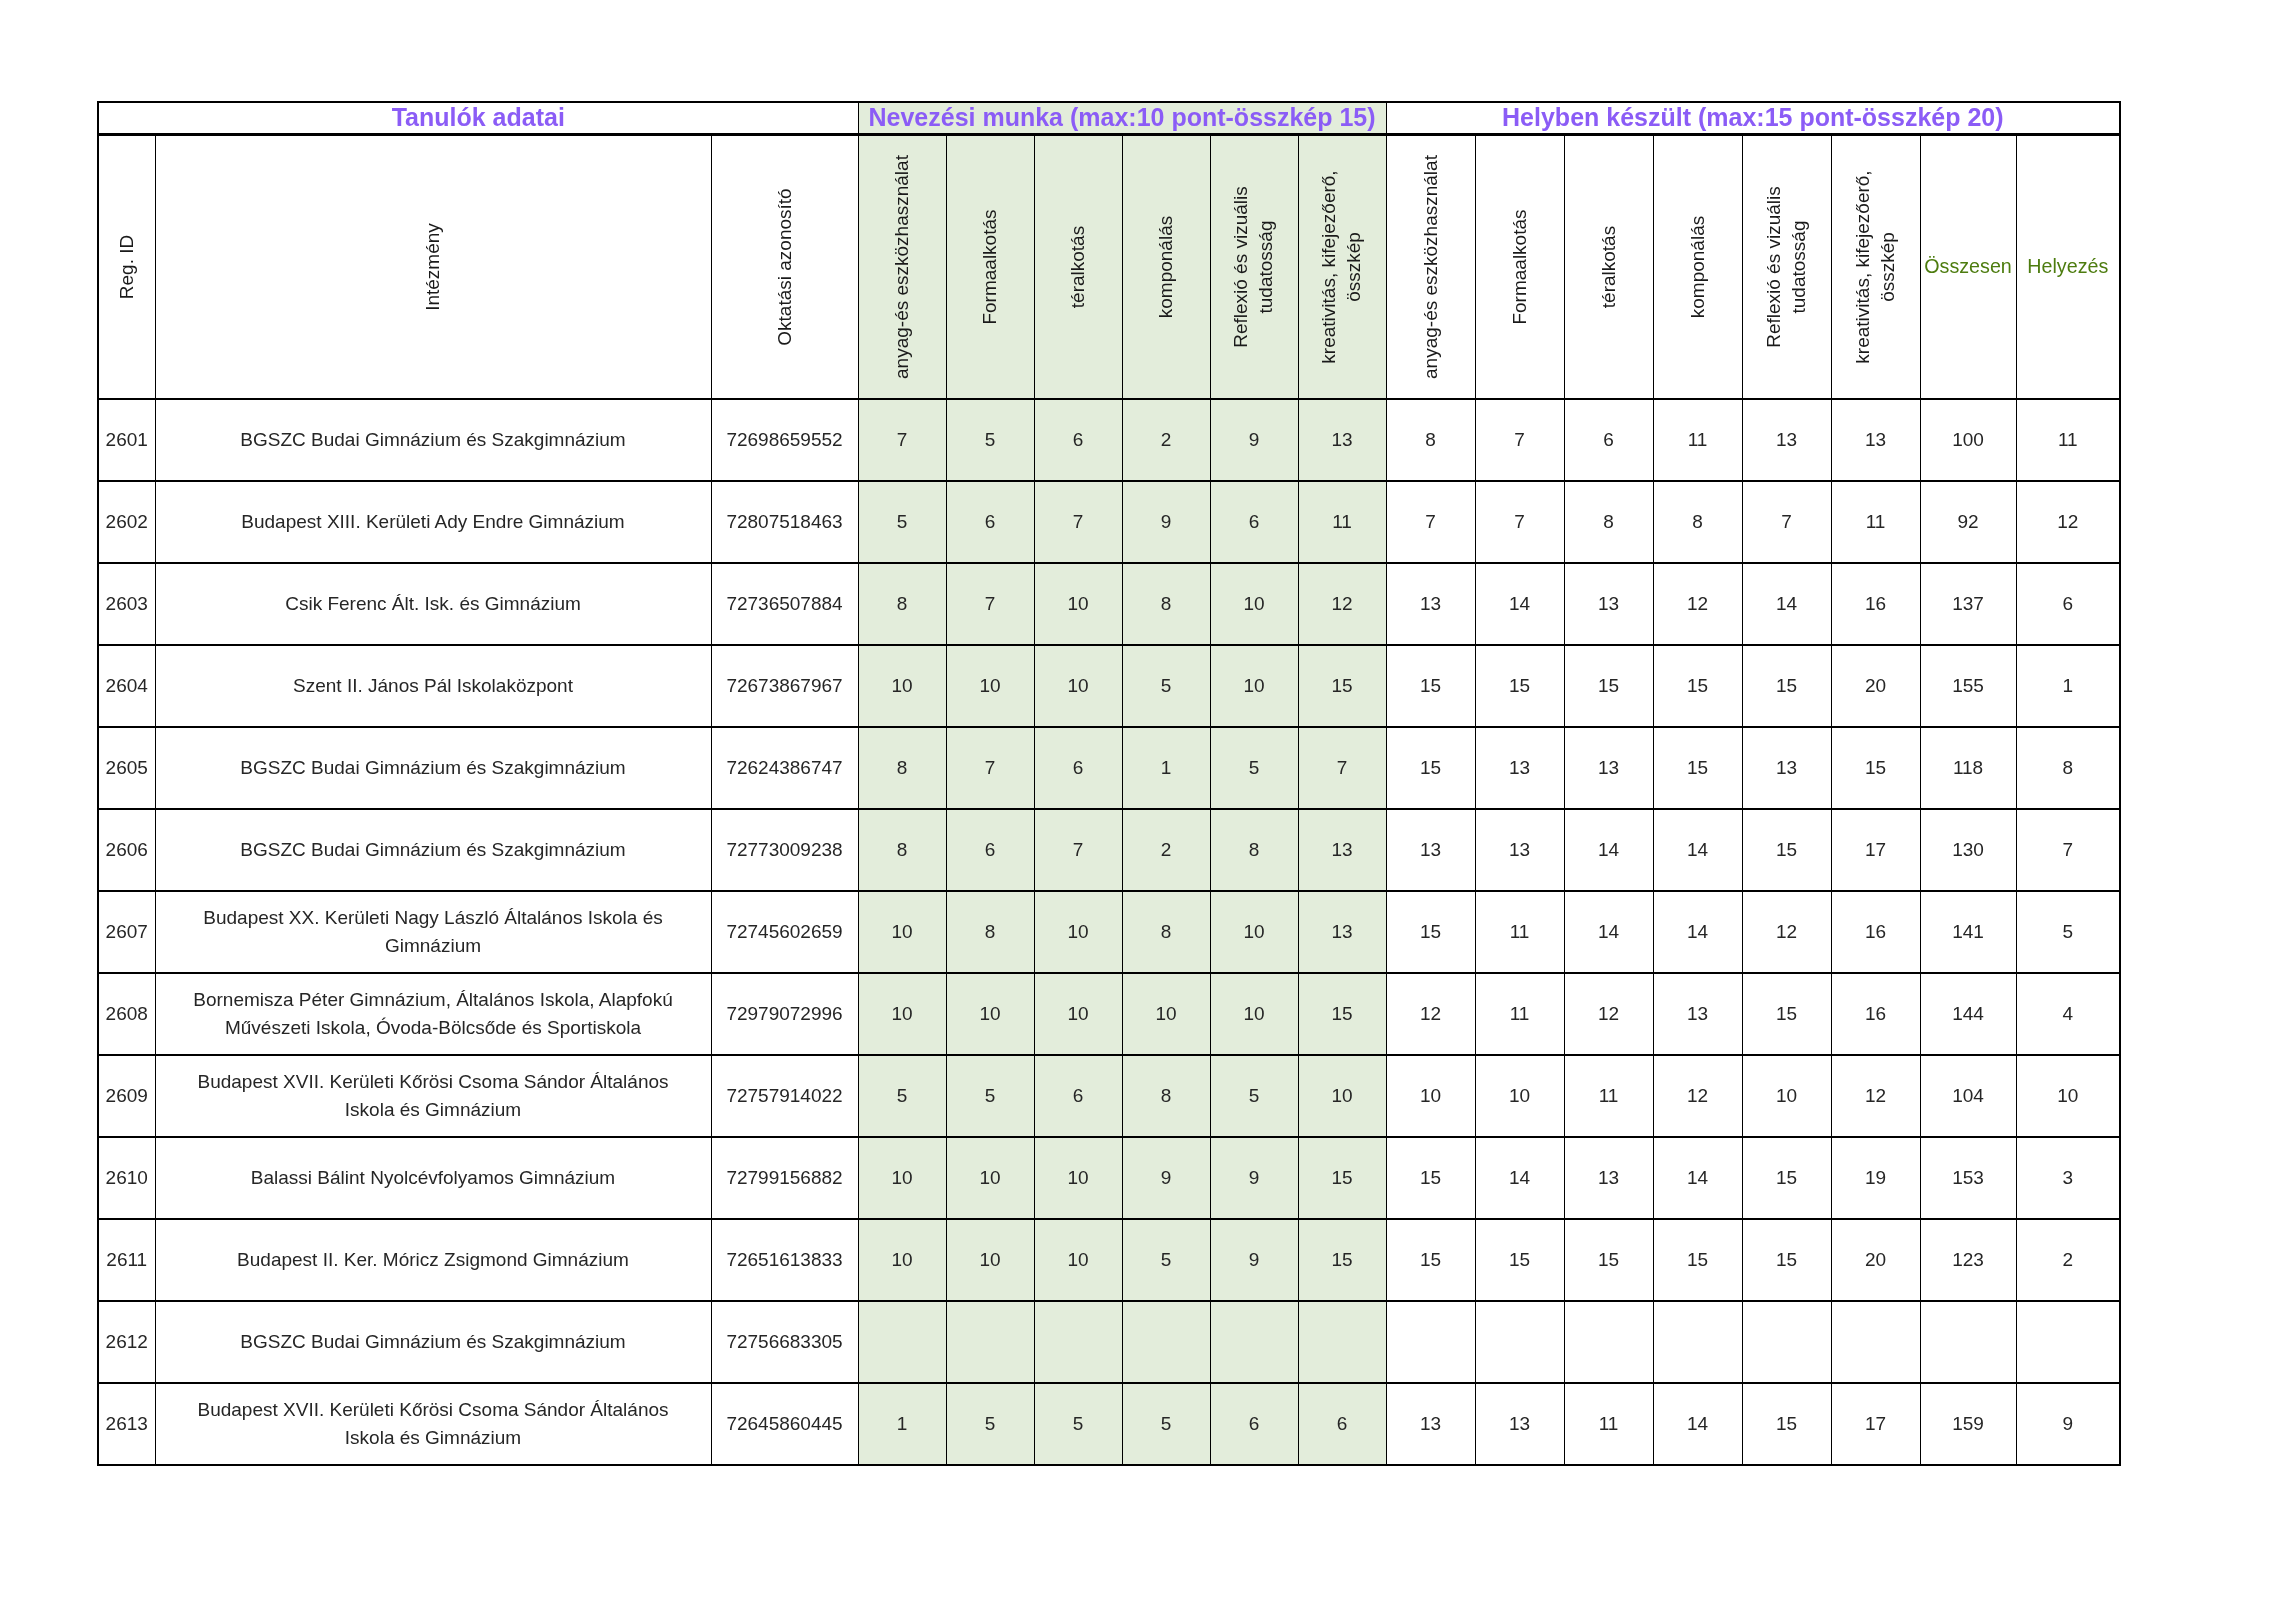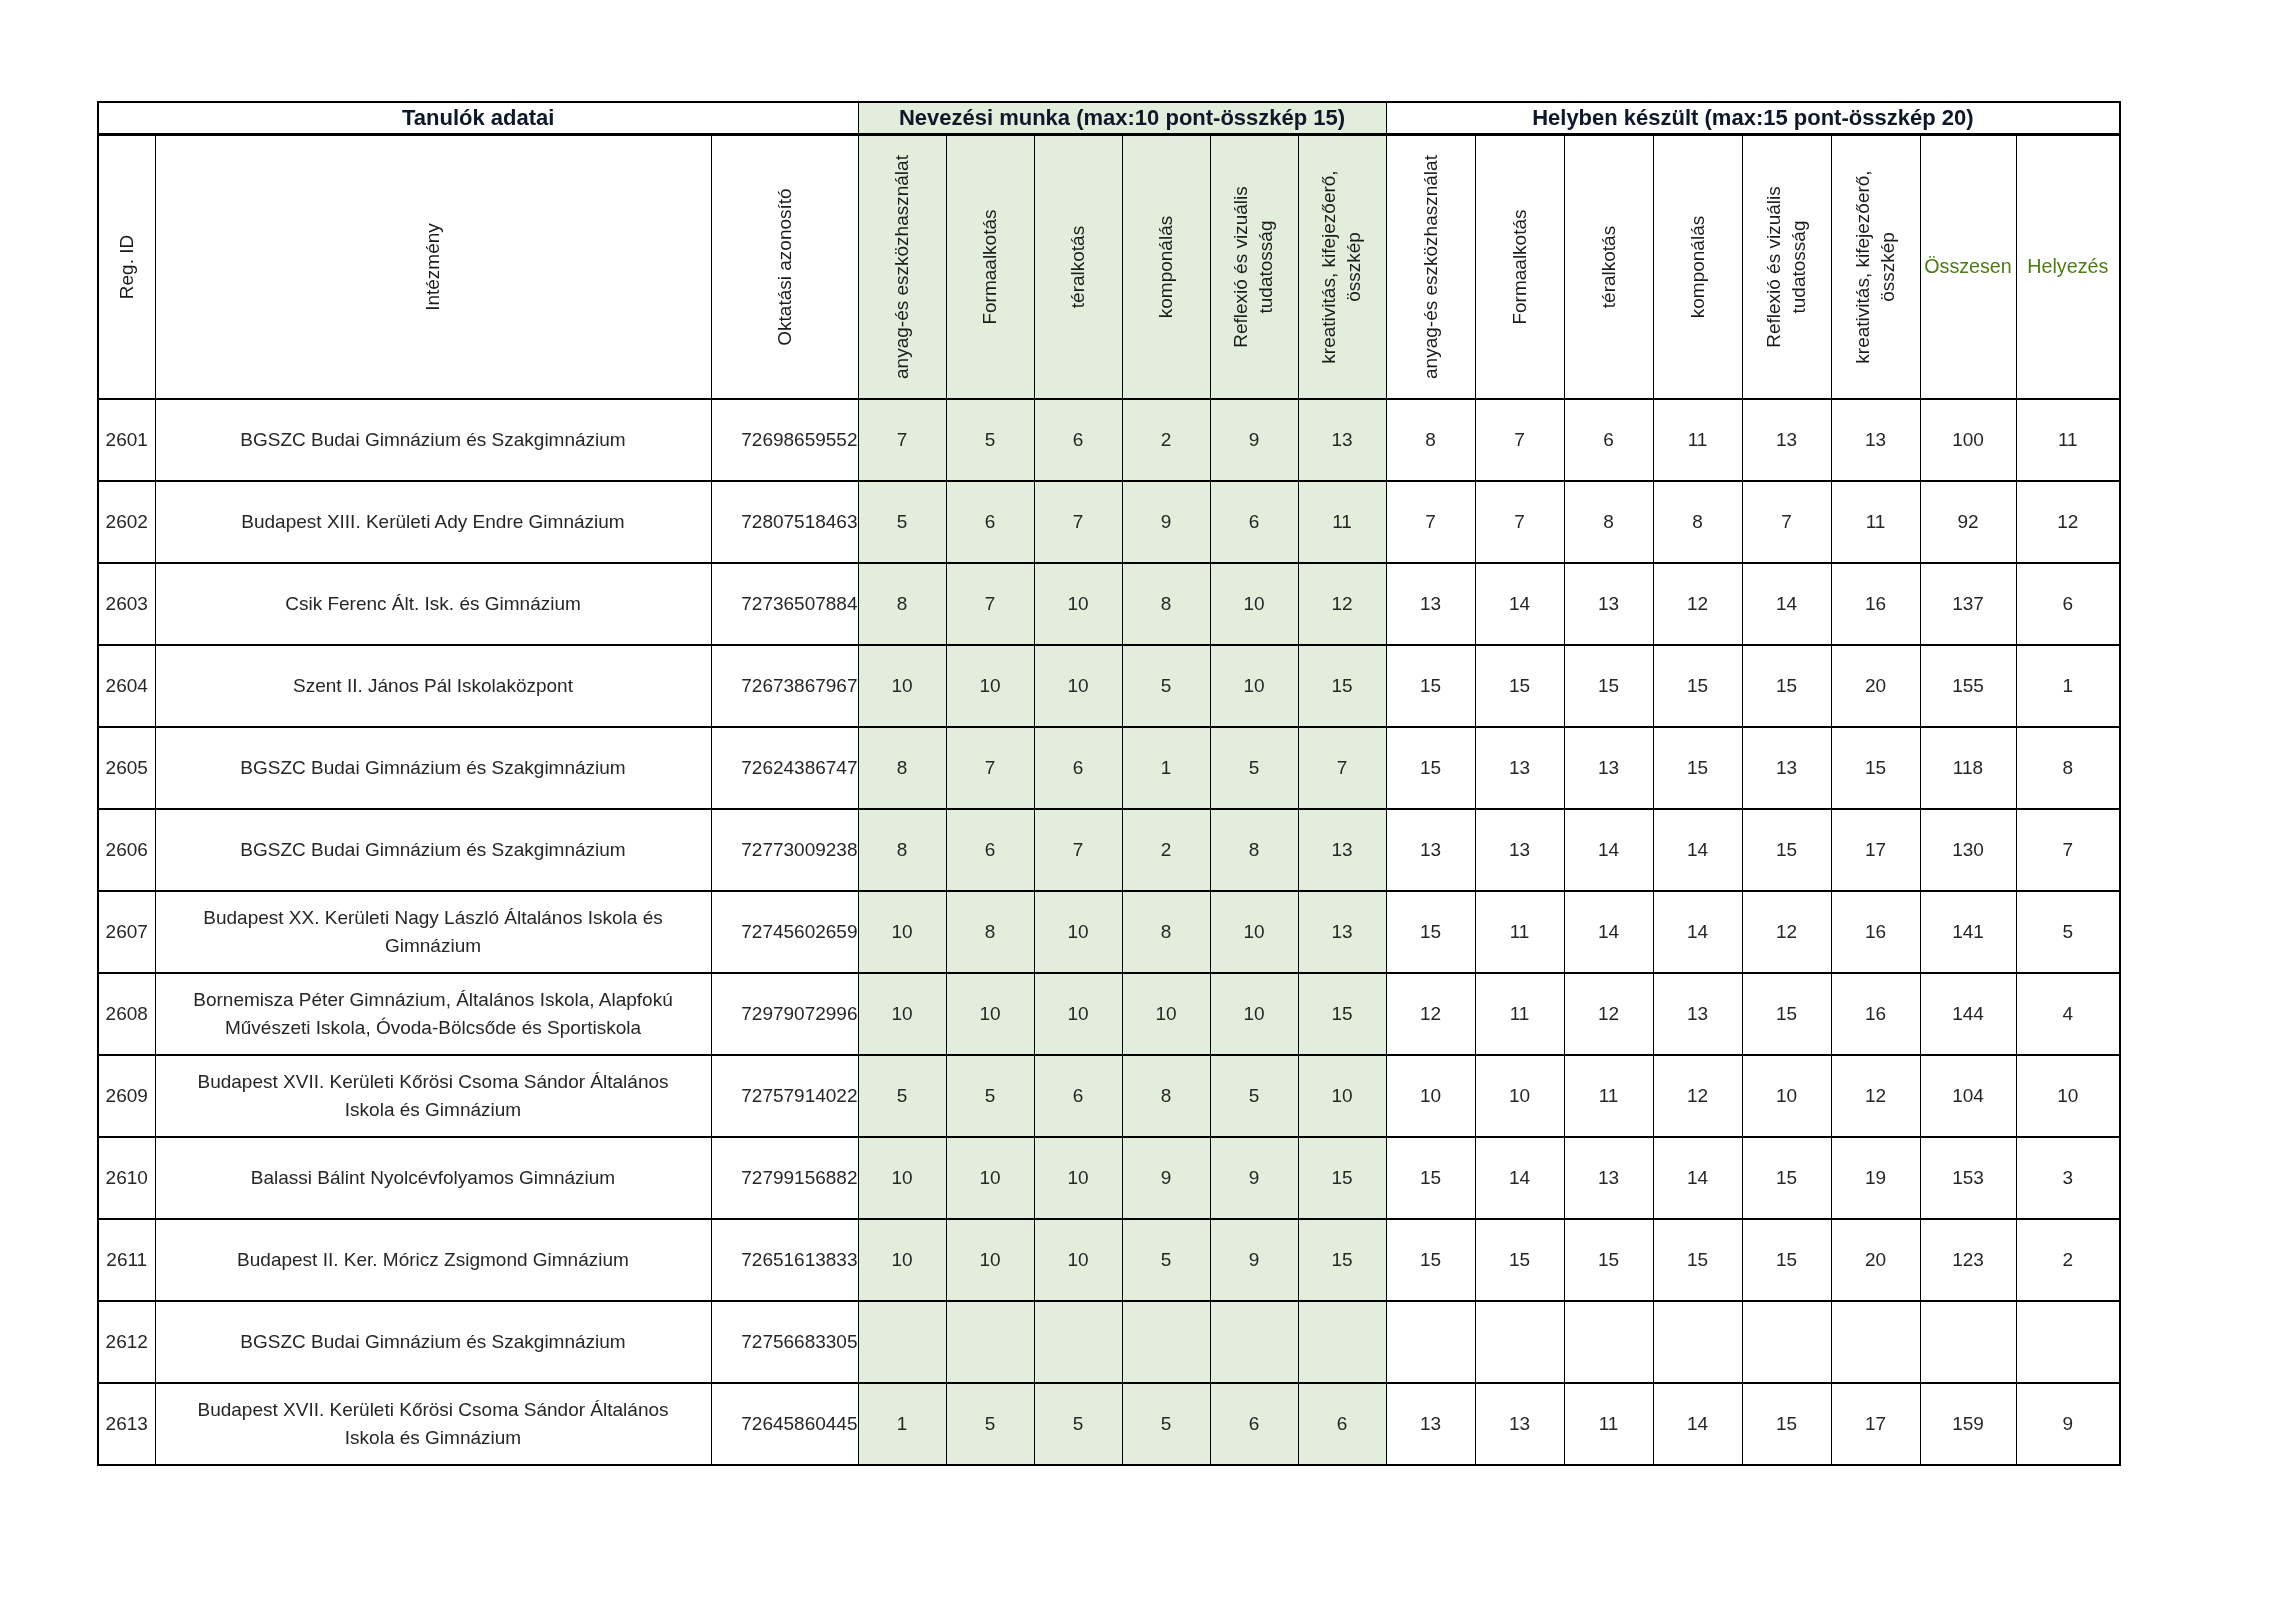--- a/index.html
+++ b/index.html
@@ -28,23 +28,23 @@
     padding: 0;
     text-align: center;
     vertical-align: middle;
     background: #ffffff;
     overflow: visible;
   }
   .g { background: var(--section-fill, #e3eddb); }
 
   tr.group-row th {
     height: 32px;
-    font-size: 22px;
+    font-size: 25px;
     font-weight: bold;
-    color: #0f172a;
+    color: #8b5cf6;
     border-bottom-width: 3.6px;
     white-space: nowrap;
   }
   tr.colhdr-row th { height: 265px; font-weight: normal; }
   th.v { position: relative; }
   .rot {
     position: absolute;
     left: 50%; top: 50%;
     width: 253px;
     transform: translate(-50%, -50%) rotate(-90deg);
@@ -52,21 +52,21 @@
     line-height: 1.3;
     color: #1a1a1a;
     text-align: center;
     white-space: pre-line;
   }
   th.hz { font-size: 19.7px; color: #4d7c0f; font-weight: normal; }
 
   tr.data-row td { height: 82px; font-size: 19px; color: #262626; }
   td.c-reg  { font-size: 18px; color: #4d4d4d; }
   td.c-inst { font-size: 18px; color: #3f3f3f; padding: 0 23px; line-height: 1.5; }
-  td.c-okt  { font-size: 18px; color: #3f3f3f; text-align: right; }
+  td.c-okt  { font-size: 18px; color: #3f3f3f; }
 </style>
 </head>
 <body>
 
 <div class="sheet">
   <table class="results">
     <colgroup>
       <col style="width:57px">
       <col style="width:556px">
       <col style="width:147px">

